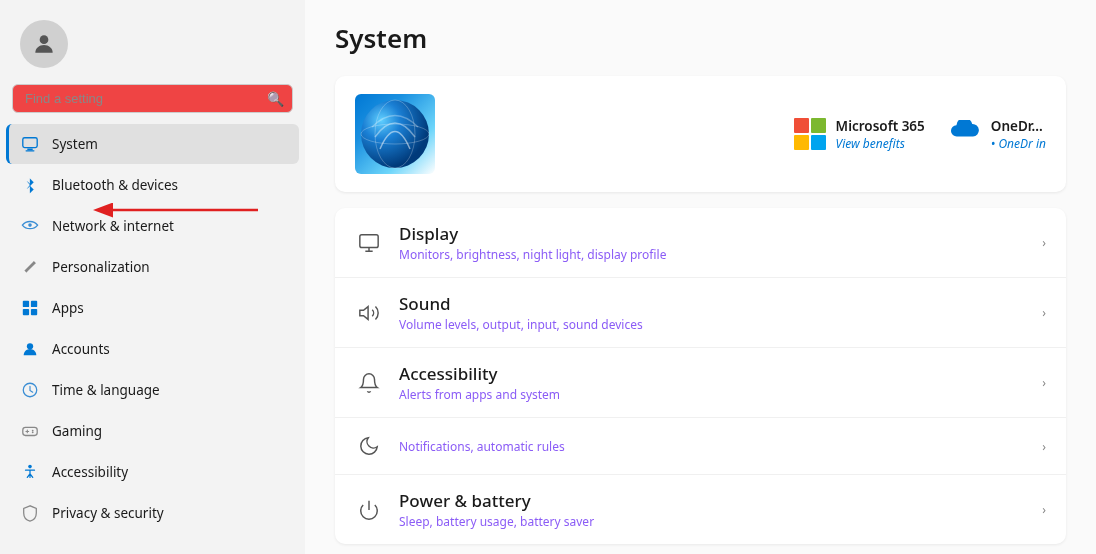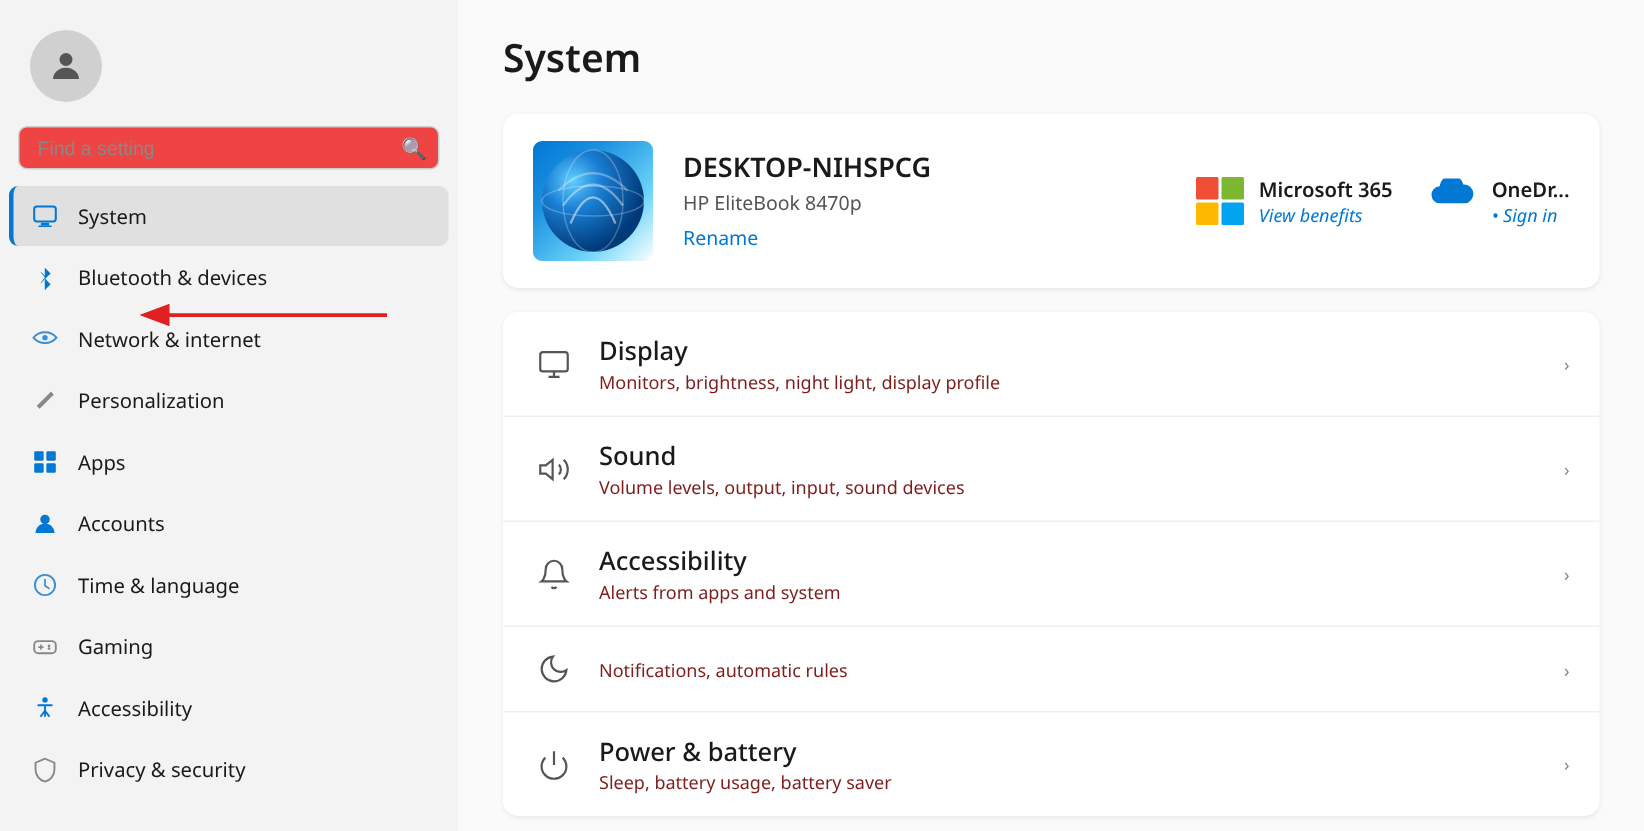--- a/index.html
+++ b/index.html
@@ -252,21 +252,21 @@
     .settings-item-text { flex: 1; }
 
     .settings-item-title {
       font-size: 17px;
       font-weight: 500;
       color: #1a1a1a;
     }
 
     .settings-item-desc {
       font-size: 12px;
-      color: #7f1d1d;
+      color: #8b5cf6;
       margin-top: 1px;
     }
 
     .settings-item-chevron {
       color: #888;
       font-size: 12px;
     }
 
     
     .red-arrow {
@@ -414,25 +414,20 @@
           </radialGradient>
         </defs>
         <circle cx="35" cy="35" r="34" fill="url(#wg)"></circle>
         <path d="M20 50 Q35 15 50 50" fill="none" stroke="rgba(255,255,255,0.5)" stroke-width="1.5"></path>
         <path d="M15 38 Q35 10 55 38" fill="none" stroke="rgba(255,255,255,0.4)" stroke-width="1.5"></path>
         <path d="M12 28 Q35 5 58 28" fill="none" stroke="rgba(255,255,255,0.3)" stroke-width="1.5"></path>
         <ellipse cx="35" cy="35" rx="34" ry="10" fill="none" stroke="rgba(255,255,255,0.25)" stroke-width="1"></ellipse>
         <ellipse cx="35" cy="35" rx="20" ry="34" fill="none" stroke="rgba(255,255,255,0.25)" stroke-width="1"></ellipse>
       </svg>
     </div>
-    <div class="device-info">
-      <div class="device-name">DESKTOP-NIHSPCG</div>
-      <div class="device-model">HP EliteBook 8470p</div>
-      <a class="rename-link">Rename</a>
-    </div>
     <div class="cloud-services">
       <div class="cloud-service">
         <div class="ms365-icon">
           <span style="background:#f04e37;"></span>
           <span style="background:#7cb82f;"></span>
           <span style="background:#ffb901;"></span>
           <span style="background:#00a4ef;"></span>
         </div>
         <div>
           <div class="service-label">Microsoft 365</div>
@@ -440,21 +435,21 @@
         </div>
       </div>
       <div class="cloud-service">
         <span class="onedrive-icon">
           <svg viewBox="0 0 28 20" width="32" height="24">
               <path d="M17 14H7a5 5 0 01-.5-10 7 7 0 0113.8-1A5 5 0 0121 14h-4z" fill="#0078d4"></path>
             </svg>
         </span>
         <div>
           <div class="service-label">OneDr...</div>
-          <div class="service-sub">• Sign in</div>
+          <div class="service-sub">• OneDr in</div>
         </div>
       </div>
     </div>
   </div>
 
   <div class="settings-section">
     <div class="settings-item">
       <div class="settings-item-icon">
         <svg viewBox="0 0 24 24" width="22" height="22" fill="none" stroke="#555" stroke-width="1.6">
             <rect x="2" y="3" width="20" height="14" rx="2"></rect>

